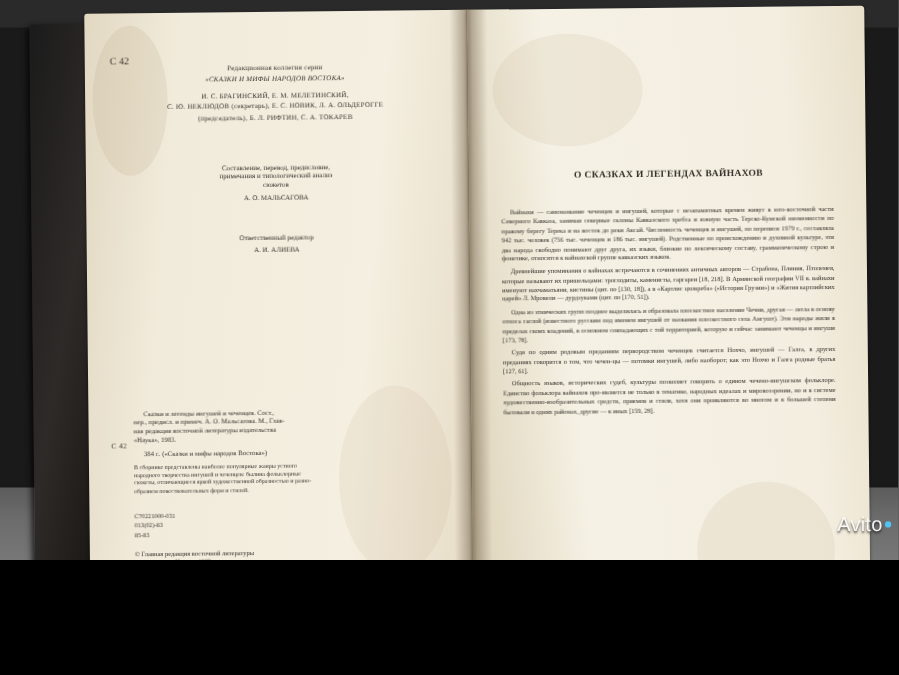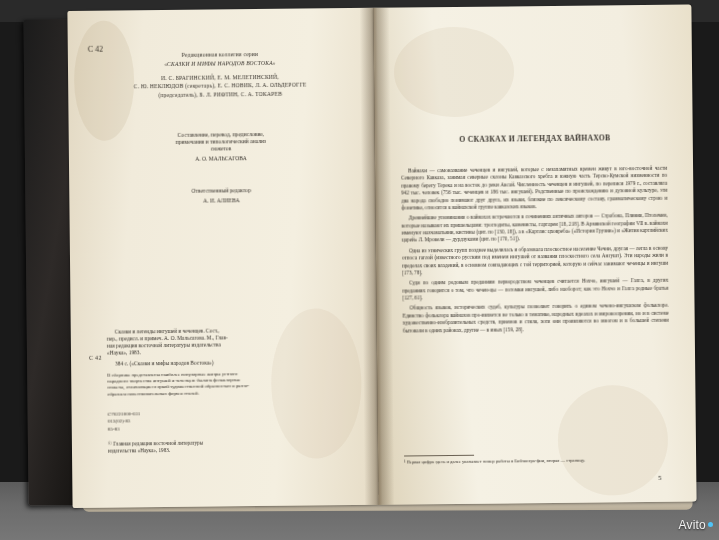--- a/index.html
+++ b/index.html
@@ -9,21 +9,21 @@
   }
   body {
     width: 719px;
     height: 540px;
     overflow: hidden;
     font-family: "Liberation Serif", serif;
   }
   #scene {
     position: relative;
     width: 719px;
-    height: 540px;
+    height: 448px;
     background: #efefef;
     overflow: hidden;
   }
   
   .bg-dark {
     position: absolute;
     inset: 0;
     background: #1a1a1a;
   }
   .bg-grey-bottom {
@@ -226,24 +226,24 @@
     position: absolute;
     left: 586px;
     top: 470px;
     font-size: 6px;
   }
 
   
   .watermark {
     position: absolute;
     right: 6px;
-    bottom: 8px;
+    bottom: 18px;
     color: rgba(255,255,255,.92);
     font-family: "Liberation Sans", sans-serif;
-    font-size: 12px;
+    font-size: 16px;
     letter-spacing: .2px;
     text-shadow: 0 1px 2px rgba(0,0,0,.7);
   }
   .watermark .dot {
     display: inline-block;
     width: 5px; height: 5px;
     border-radius: 50%;
     background: #4fc3f7;
     margin-left: 2px;
     margin-bottom: 2px;

